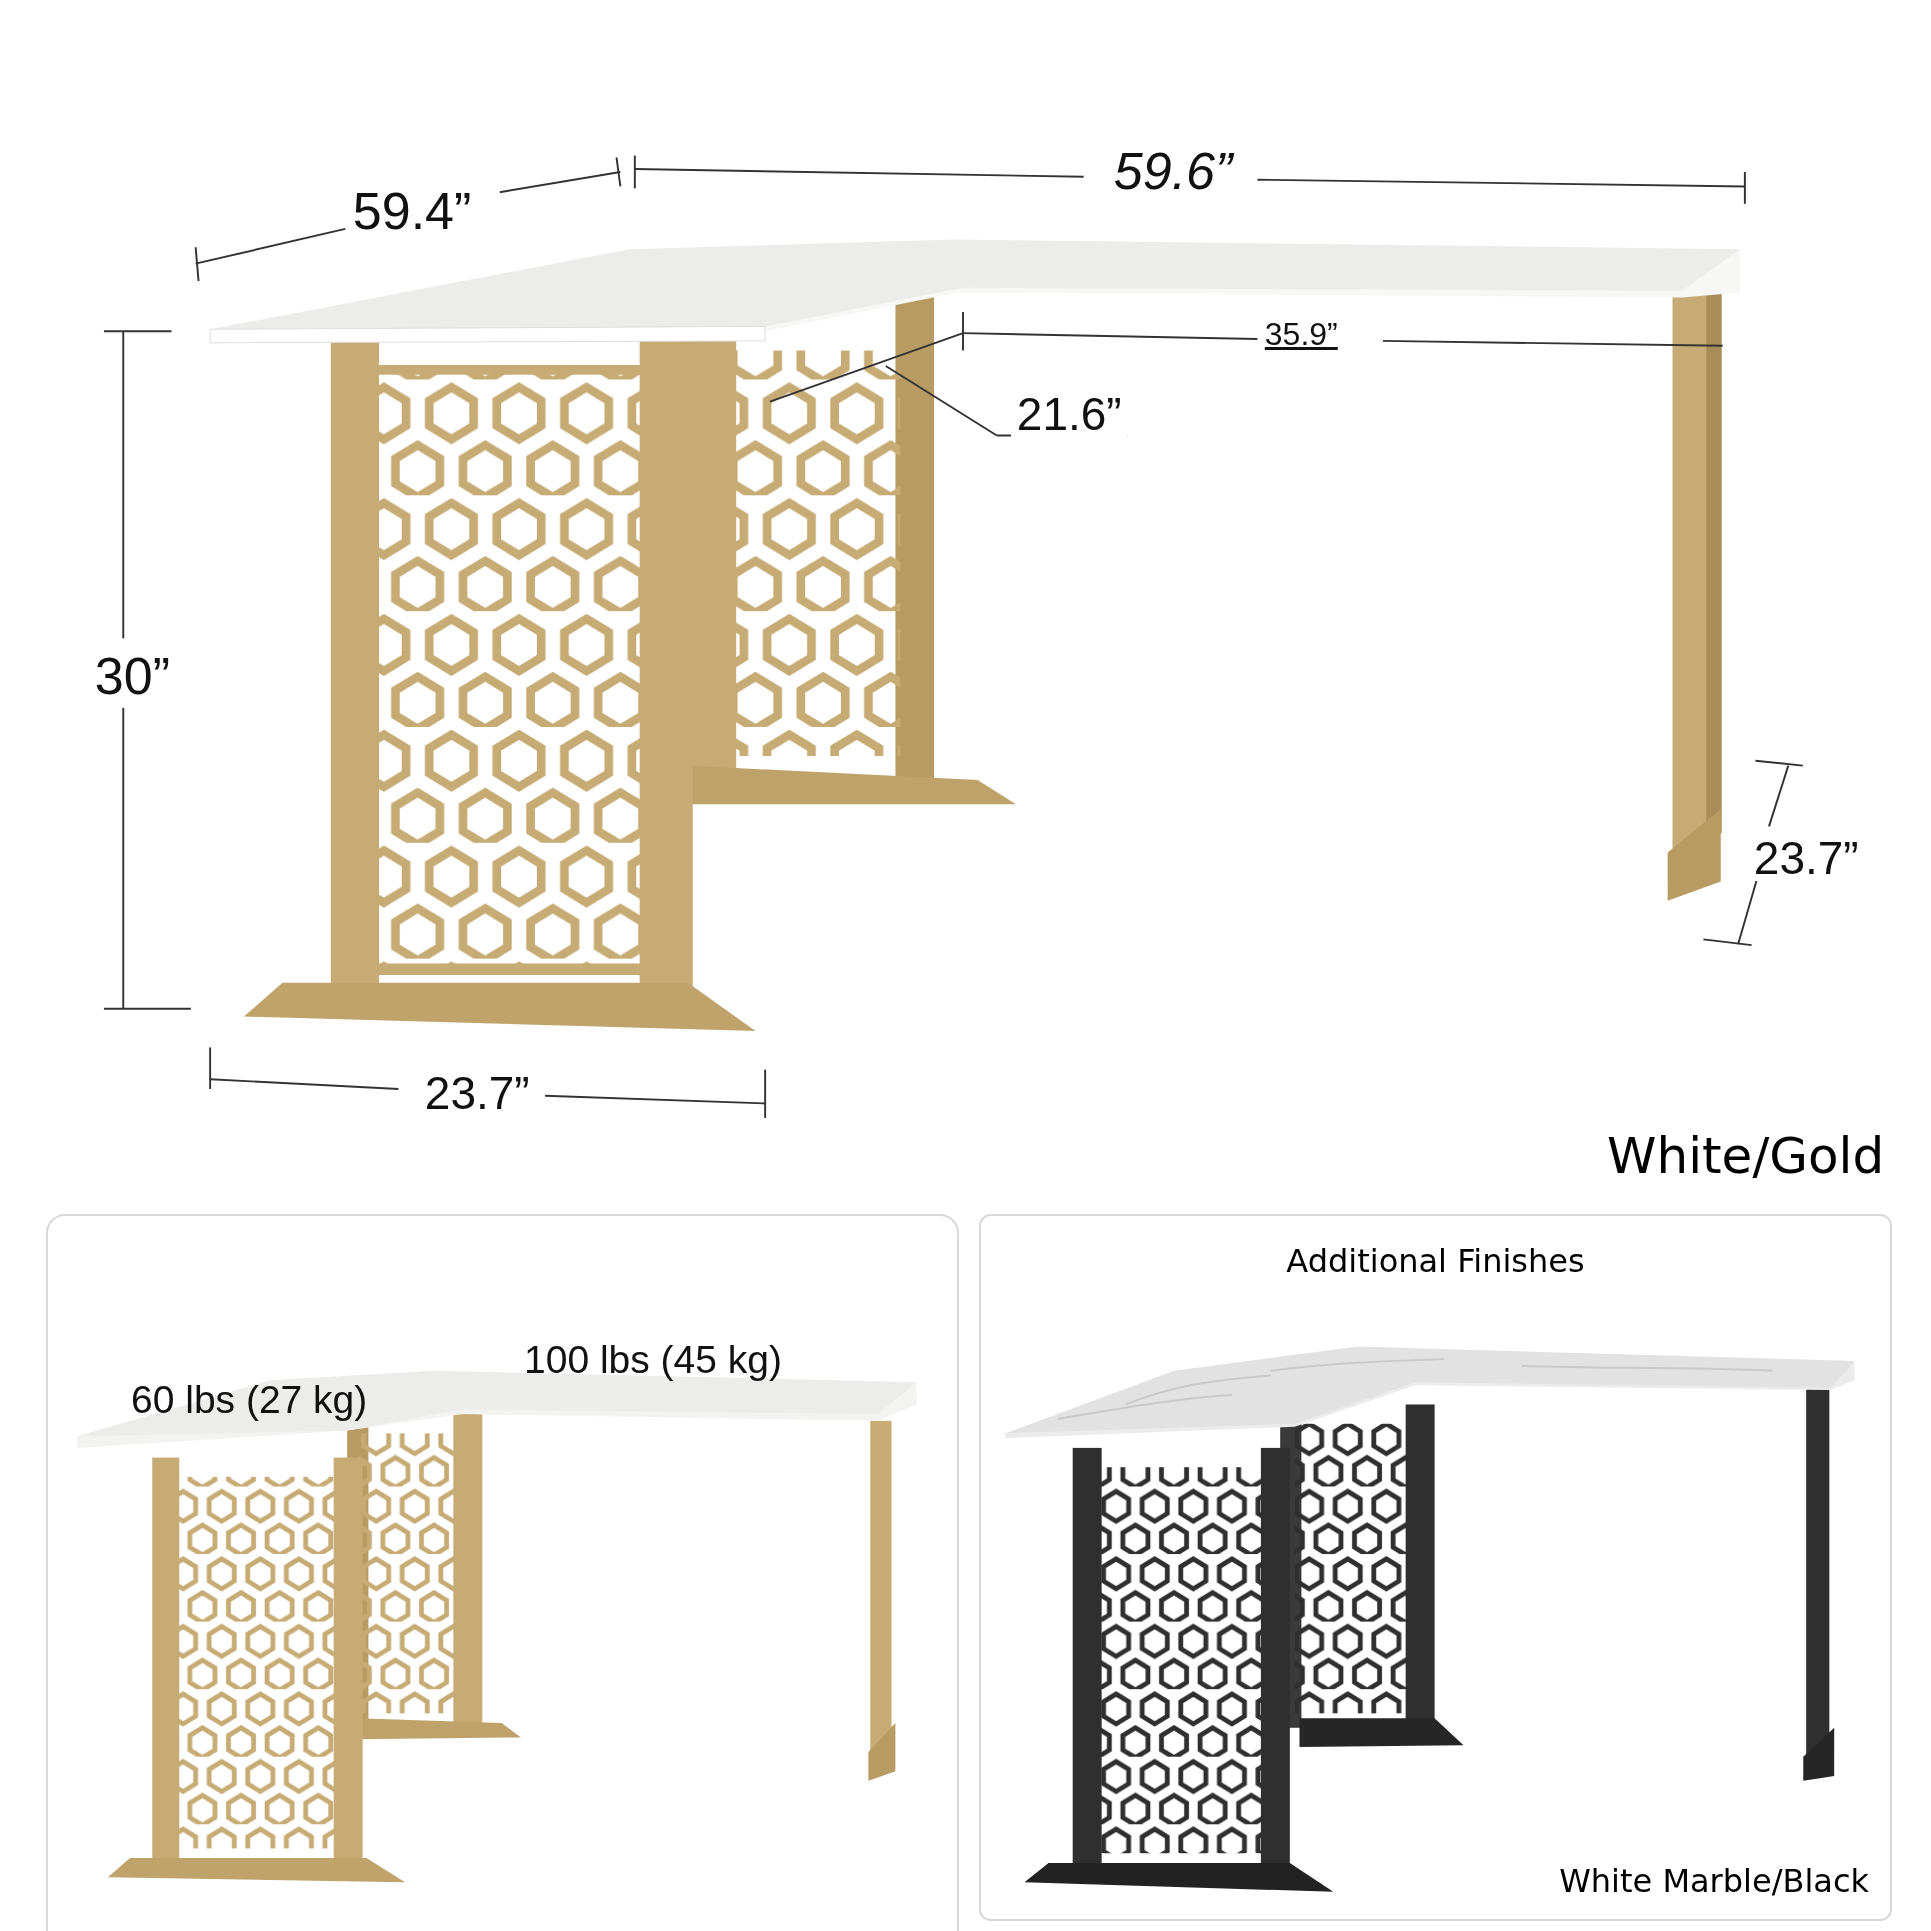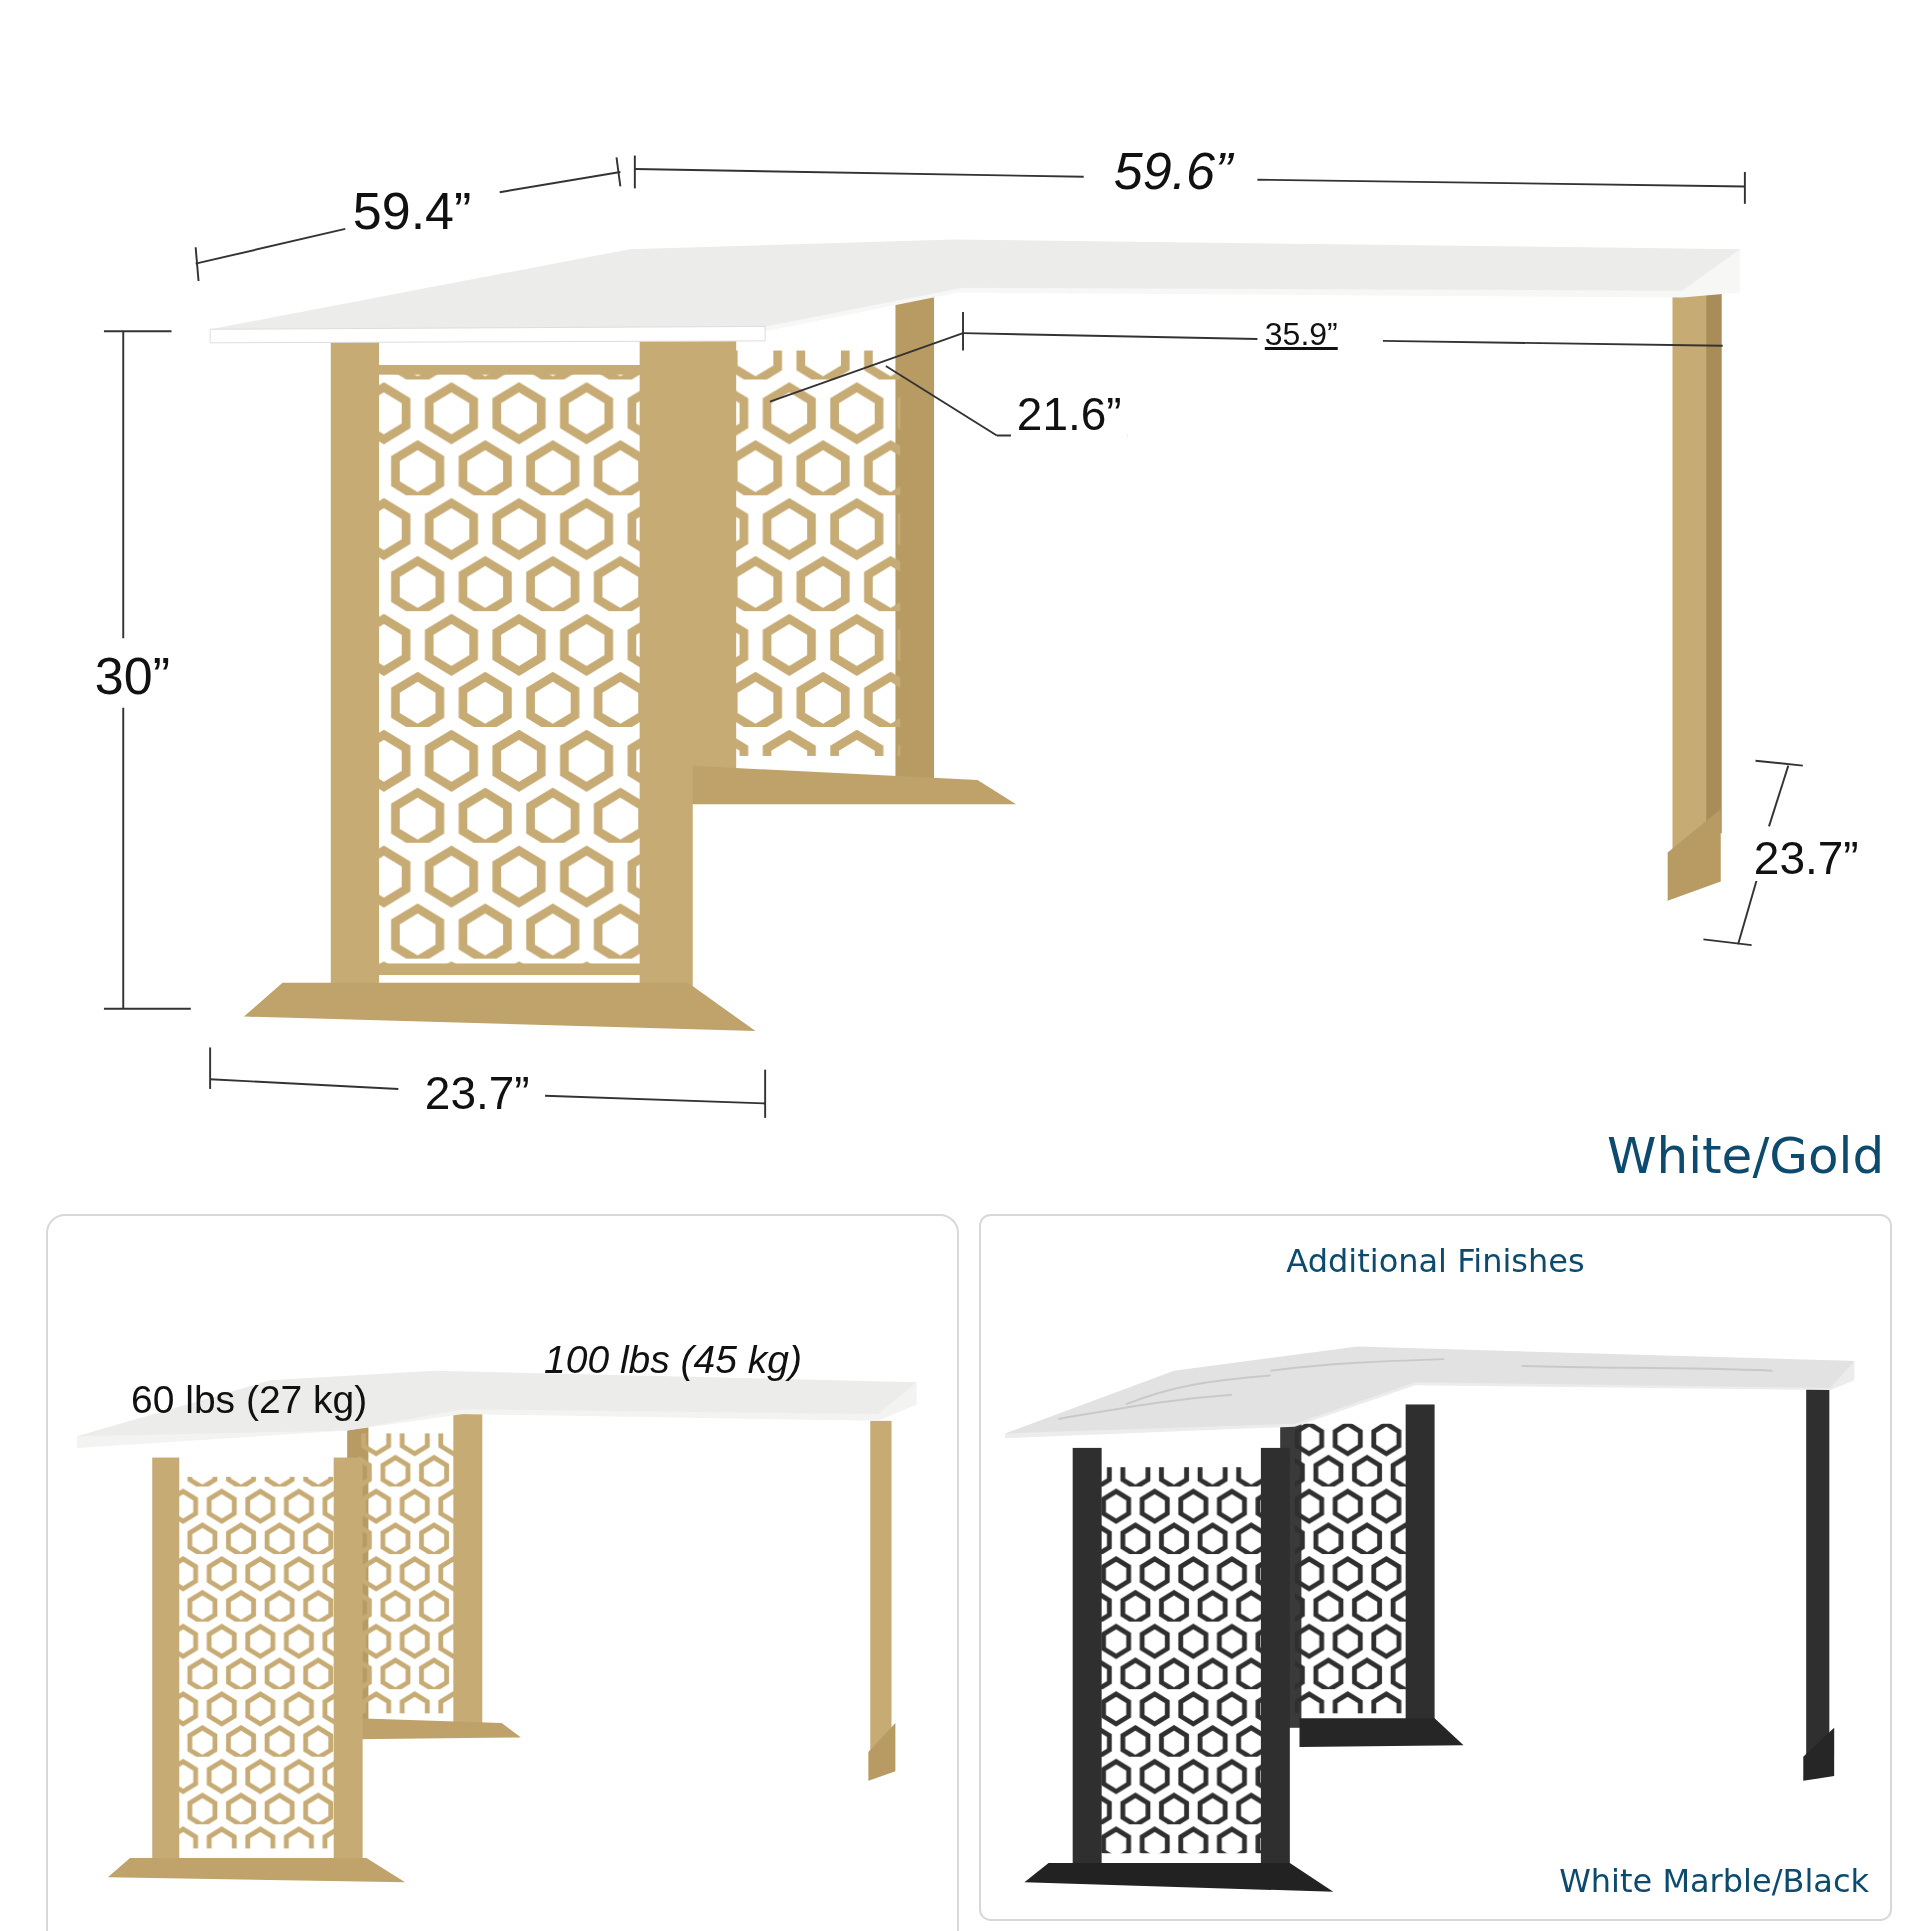--- a/index.html
+++ b/index.html
@@ -1,20 +1,20 @@
 <!DOCTYPE html>
 <html><head>
   <meta charset="utf-8">
   <style>
     html, body { margin: 0; padding: 0; background: #ffffff; }
     body { width: 1931px; height: 1931px; position: relative; overflow: hidden; font-family: "Liberation Sans", sans-serif; }
     .abs { position: absolute; }
     svg { position: absolute; left: 0; top: 0; }
     .dim-label { position: absolute; font-family: "Liberation Sans", sans-serif; color: #111; background: #fff; padding: 0 5.8px; line-height: 1; white-space: nowrap; }
-    .finish-label { position: absolute; font-family: "DejaVu Sans", sans-serif; color: #0c4a6e; white-space: nowrap; line-height: 1; }
+    .finish-label { position: absolute; font-family: "DejaVu Sans", sans-serif; color: #000000; white-space: nowrap; line-height: 1; }
     .panel { position: absolute; border: 2.9px solid #d8d8d8; border-radius: 11.6px; background: #fff; box-sizing: border-box; margin-top: 28px; }
     .weight { position: absolute; font-family: "Liberation Sans", sans-serif; color: #111; font-size: 39px; white-space: nowrap; line-height: 1; }
   </style>
 </head>
 <body>
 
 <div class="abs" style="left:12px;top:0;width:1594px;height:1139px;margin-top:32px;">
   <svg width="1931" height="1139" viewBox="0 0 2000 1180">
     <defs>
       <pattern id="hexGold" width="70" height="120" patternUnits="userSpaceOnUse">
@@ -115,21 +115,21 @@
 
     <rect x="108" y="250" width="28" height="420" fill="#c7ab74"></rect>
     <rect x="296" y="250" width="30" height="420" fill="#c7ab74"></rect>
     <rect x="130" y="270" width="170" height="385" fill="url(#hexGoldSm)"></rect>
     <polygon points="85,665 330,665 370,690 62,685" fill="#c0a36b"></polygon>
 
     <polygon points="30,228 400,170 900,172 900,195 860,212 430,205 310,222 30,240" fill="#f3f3f1"></polygon>
     <polygon points="30,228 230,170 400,160 900,172 860,205 430,200 310,222" fill="#ececea"></polygon>
   </svg>
   <div class="weight" style="left:83px;top:164px;">60 lbs (27 kg)</div>
-  <div class="weight" style="left:496px;top:124px;font-style:italic;">100 lbs (45 kg)</div>
+  <div class="weight" style="left:476px;top:124px;">100 lbs (45 kg)</div>
 </div>
 
 <div class="panel" style="left:979px;top:1186px;width:913px;height:707px;">
   <div class="finish-label" style="left:0;right:0;top:29px;text-align:center;font-size:32px;">Additional Finishes</div>
   <svg width="913" height="707" viewBox="0 0 946 732">
 
     <rect x="440" y="195" width="30" height="340" fill="#2f2f2f"></rect>
     <rect x="310" y="210" width="22" height="320" fill="#3a3a3a"></rect>
     <rect x="325" y="215" width="120" height="300" fill="url(#hexBlack)"></rect>
     <polygon points="330,520 470,520 500,548 330,550" fill="#262626"></polygon>

